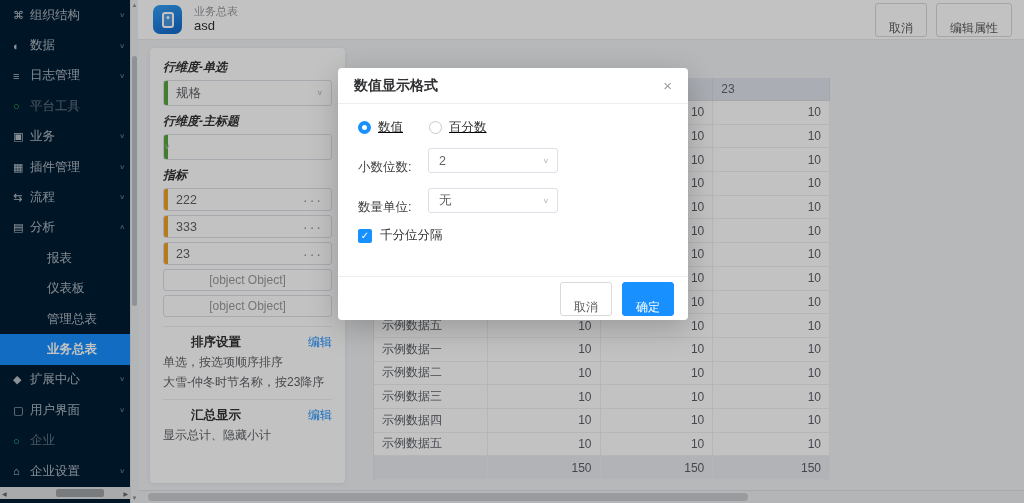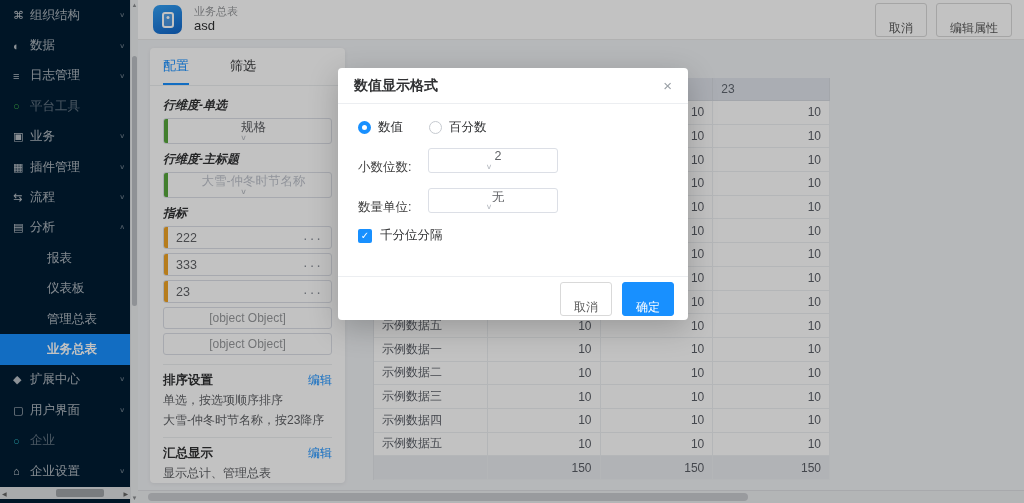--- a/index.html
+++ b/index.html
@@ -50,35 +50,35 @@
 
   
   .panel{position:absolute;left:12px;top:48px;width:195px;height:435px;background:#fff;border-radius:4px;
          box-shadow:0 1px 4px rgba(0,0,0,.07);}
   .tabs{display:flex;gap:41px;padding-left:13px;height:38px;align-items:stretch;border-bottom:1px solid #ebeef0;}
   .tab{font-size:13px;color:#303133;display:flex;align-items:center;cursor:pointer;border-bottom:2px solid transparent;}
   .tab.active{color:#1890ff;border-bottom-color:#1890ff;}
   .panel-body{padding:4px 13px 0;}
   .f-label{font-size:12px;font-weight:700;color:#303133;margin:7px 0 4px;font-style:italic;}
   .select{position:relative;height:26px;border:1px solid #dcdfe6;border-radius:3px;background:#fff;
-          display:flex;align-items:center;overflow:hidden;cursor:pointer;flex-direction:column;}
+          display:flex;align-items:center;overflow:hidden;cursor:pointer;}
   .bar{position:absolute;left:0;top:0;bottom:0;width:4px;}
   .bar.green{background:#57a63c;} .bar.orange{background:#f0a325;}
   .sel-text{margin-left:12px;flex:1;font-size:12.5px;color:#606266;white-space:nowrap;overflow:hidden;}
   .select.placeholder .sel-text{color:#bfc3cc;}
   .sel-arrow{font-size:9px;color:#b7bbc2;margin-right:8px;transform:scaleY(.8);flex:none;}
   .metric{position:relative;height:23px;border:1px solid #dcdfe6;border-radius:3px;background:#fff;
           display:flex;align-items:center;overflow:hidden;margin-bottom:4px;}
   .m-text{margin-left:12px;flex:1;font-size:12.5px;color:#606266;}
   .m-dots{margin-right:8px;font-size:14px;letter-spacing:2px;color:#8a9099;cursor:pointer;line-height:1;}
   .add-btn{height:22px;border:1px solid #dcdfe6;border-radius:3px;margin-bottom:4px;display:flex;
            align-items:center;justify-content:center;font-size:12px;color:#97999c;cursor:pointer;}
   .section{border-top:1px solid #ebeef0;margin-top:9px;padding-top:7px;}
   .sec-head{display:flex;align-items:center;justify-content:space-between;}
-  .sec-title{font-size:12.5px;font-weight:700;color:#303133;}
+  .sec-title{font-size:12.5px;font-weight:700;color:#303133;margin-left:28px;}
   .sec-edit{font-size:12px;color:#1890ff;cursor:pointer;}
   .sec-line{font-size:12px;color:#606266;margin-top:4px;line-height:1.3;}
 
   
   .table{position:absolute;left:235px;top:78px;width:457px;background:#fff;border-left:1px solid #e2e5e9;}
   .t-row{display:flex;height:23.7px;border-bottom:1px solid #edeff2;}
   .t-cell{display:flex;align-items:center;padding:0 8px;font-size:12px;color:#5a5e66;
           border-right:1px solid #edeff2;overflow:hidden;white-space:nowrap;}
   .c0{width:114px;} .c1{width:113px;} .c2{width:113px;} .c3{width:117px;}
   .t-num{justify-content:flex-end;}
@@ -92,21 +92,21 @@
 
   
   .mask{position:absolute;inset:0;background:rgba(0,0,0,.24);z-index:50;}
   .modal{position:absolute;left:338px;top:68px;width:350px;height:252px;background:#fff;border-radius:4px;
          box-shadow:0 8px 30px rgba(0,0,0,.22);z-index:100;}
   .m-head{height:36px;display:flex;align-items:center;justify-content:space-between;padding:0 16px;
           border-bottom:1px solid #eceef1;}
   .m-title{font-size:14px;font-weight:700;color:#303133;}
   .m-close{font-size:15px;color:#9aa0a6;cursor:pointer;line-height:1;}
   .m-body{padding:10px 20px 0;}
-  .radios{display:flex;gap:26px;margin-top:5px;}
+  .radios{display:flex;gap:26px;margin-top:5px;text-decoration:underline;}
   .radio{display:flex;align-items:center;gap:7px;font-size:12.5px;color:#303133;cursor:pointer;}
   .r-circle{width:13px;height:13px;border-radius:50%;border:1px solid #c6cad0;background:#fff;flex:none;}
   .radio.checked .r-circle{border:4px solid #1890ff;}
   .m-row{display:flex;align-items:center;margin-top:9px;}
   .m-label{width:70px;font-size:12.5px;color:#404040;flex:none;margin-top:14px;}
   .m-select{width:130px;height:25px;}
   .m-select .sel-text{margin-left:10px;}
   .check-row{margin-top:11px;cursor:pointer;}
   .checkbox{width:14px;height:14px;border-radius:2px;background:#1890ff;color:#fff;font-size:10px;
             display:flex;align-items:center;justify-content:center;margin-right:8px;flex:none;}
@@ -241,35 +241,30 @@
         <div class="tb-crumb">业务总表</div>
         <div class="tb-title">asd</div>
       </div>
       <div class="tb-actions">
         <button class="btn">取消</button>
         <button class="btn">编辑属性</button>
       </div>
     </header>
 
     <section class="panel">
-      <div class="tabs">
-        <div class="tab active">配置</div>
-        <div class="tab">筛选</div>
-      </div>
       <div class="panel-body">
         <div class="f-label">行维度-单选</div>
         <div class="select">
           <span class="bar green"></span>
           <span class="sel-text">规格</span>
           <span class="sel-arrow">∨</span>
         </div>
         <div class="f-label">行维度-主标题</div>
         <div class="select placeholder">
           <span class="bar green"></span>
-          <span class="sel-text">大雪-仲冬时节名称</span>
           <span class="sel-arrow">∨</span>
         </div>
         <div class="f-label">指标</div>
 
           <div class="metric">
             <span class="bar orange"></span>
             <span class="m-text">222</span>
             <span class="m-dots">···</span>
           </div>
 
@@ -295,21 +290,21 @@
             <span class="sec-edit">编辑</span>
           </div>
           <div class="sec-line">单选，按选项顺序排序</div>
           <div class="sec-line">大雪-仲冬时节名称，按23降序</div>
         </div>
         <div class="section">
           <div class="sec-head">
             <span class="sec-title">汇总显示</span>
             <span class="sec-edit">编辑</span>
           </div>
-          <div class="sec-line">显示总计、管理总表</div>
+          <div class="sec-line">显示总计、隐藏小计</div>
         </div>
       </div>
     </section>
 
     <section class="table">
       <div class="t-row t-head">
         <div class="t-cell c0"></div>
         <div class="t-cell c1">222</div>
         <div class="t-cell c2">333</div>
         <div class="t-cell c3">23</div>

